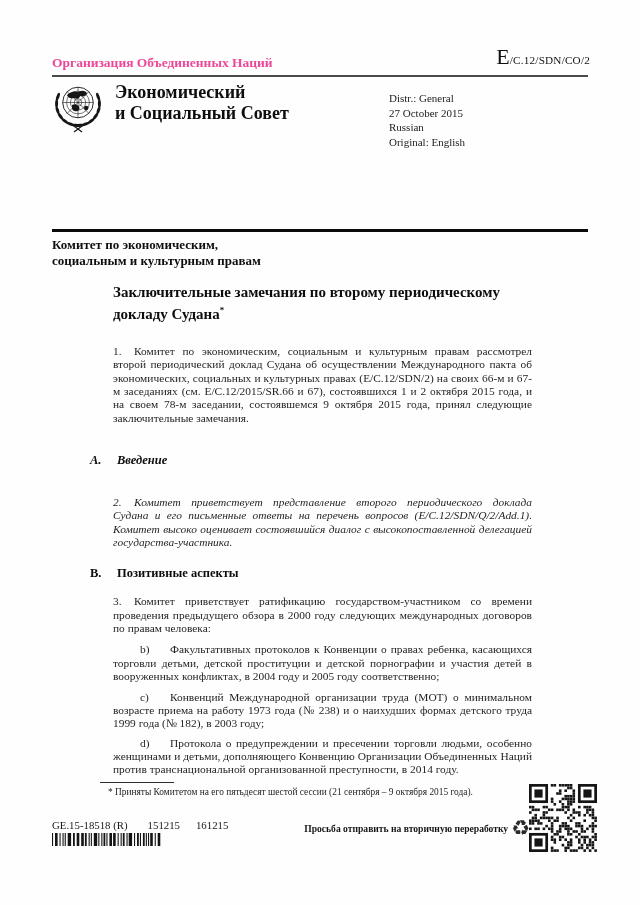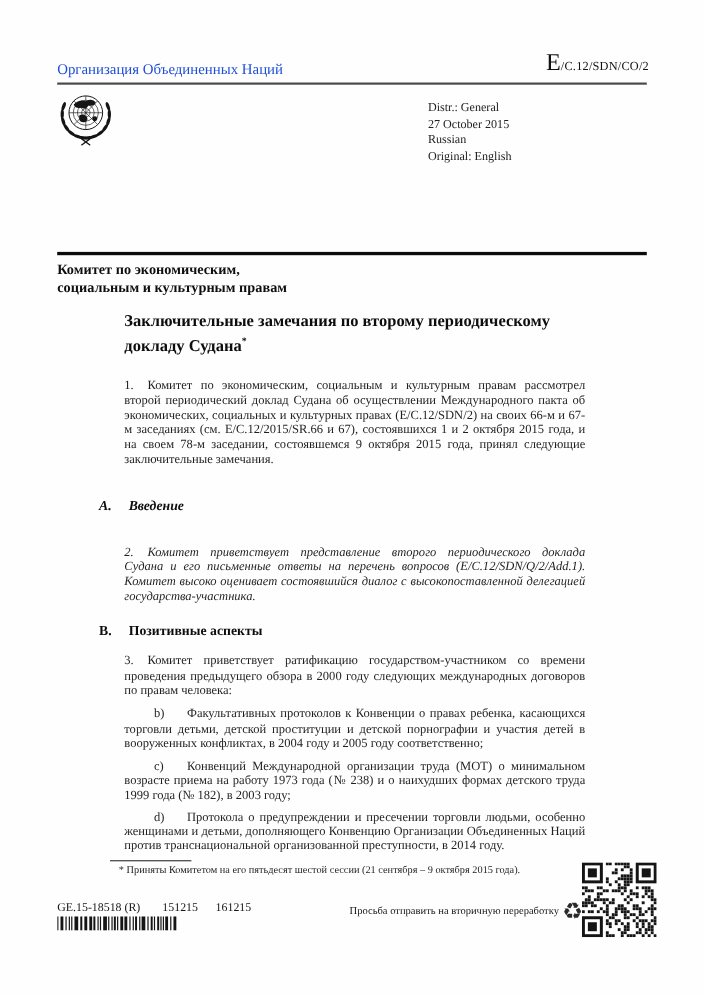--- a/index.html
+++ b/index.html
@@ -4,21 +4,21 @@
 <style>
   html,body{margin:0;padding:0;background:#ffffff;}
   .page{
     position:relative;width:640px;height:905px;background:#fffefe;
     font-family:"Liberation Serif","DejaVu Serif",serif;color:#1c1c1c;
     overflow:hidden;
   }
   .abs{position:absolute;}
 
   
-  .org-line{left:52px;top:55px;font-size:13.5px;color:#1d4ed8;}
+  .org-line{left:52px;top:55px;font-size:13.5px;color:#ec4899;font-weight:bold;}
   .doc-symbol{right:50px;top:46px;display:flex;align-items:baseline;color:#111;}
   .doc-symbol .big-e{font-size:22px;line-height:22px;}
   .doc-symbol .sym-rest{font-size:11.2px;letter-spacing:.2px;}
   .rule-thin{left:52px;top:75px;width:536px;height:2px;background:#4a4a4a;}
   .council{left:115px;top:82px;font-size:18px;font-weight:bold;line-height:20.5px;color:#0e0e0e;}
   .distr{left:389px;top:91px;font-size:11px;line-height:14.6px;color:#222;}
   .emblem-box{left:52px;top:80px;width:52px;height:54px;}
 
   
   .rule-thick{left:52px;top:229px;width:536px;height:2.5px;background:#0b0b0b;}
@@ -43,21 +43,21 @@
   .footnote-block{left:0;top:782px;width:640px;}
   .footnote-rule{margin-left:100px;width:74px;height:1.3px;background:#2d2d2d;}
   .footnote-text{margin-left:108px;margin-top:4px;width:412px;font-size:9.4px;color:#242424;}
 
   
   .ge-block{left:52px;top:819px;font-size:10.8px;color:#161616;}
   .ge-line span{display:inline-block;}
   .ge-dates1{margin-left:20px;} .ge-dates2{margin-left:16px;}
   .barcode-box{margin-top:2px;}
   .recycle-line{right:110px;top:818px;display:flex;align-items:center;}
-  .recycle-text{font-size:9.6px;font-weight:normal;color:#161616;font-family:"Liberation Serif",serif;margin-left:21px;}
+  .recycle-text{font-size:9.6px;font-weight:bold;color:#161616;font-family:"Liberation Serif",serif;margin-left:21px;}
   .recycle-glyph{font-size:21px;line-height:21px;margin-left:3px;color:#2a2a2a;font-family:"DejaVu Sans",sans-serif;}
   .qr-box{left:529px;top:784px;width:68px;height:68px;}
 </style>
 </head>
 <body>
 
 <div class="page">
 
   <div class="abs org-line">Организация Объединенных Наций</div>
   <div class="abs doc-symbol">
@@ -97,20 +97,24 @@
           <ellipse cx="43.5" cy="36.3" rx="4.1" ry="1.5" transform="rotate(125 43.5 36.3)"></ellipse>
           <ellipse cx="38.9" cy="41.1" rx="4.1" ry="1.5" transform="rotate(143 38.9 41.1)"></ellipse>
           <ellipse cx="33.3" cy="44.1" rx="4.1" ry="1.5" transform="rotate(160 33.3 44.1)"></ellipse>
           <ellipse cx="28.2" cy="45.3" rx="4.1" ry="1.5" transform="rotate(174 28.2 45.3)"></ellipse>
           <path d="M22 52 L30 46" stroke="#151515" stroke-width="1.2"></path>
           <path d="M30 52 L22 46" stroke="#151515" stroke-width="1.2"></path>
         </g>
       </svg>
   </div>
 
+  <div class="abs council">
+    <div>Экономический</div>
+    <div>и Социальный Совет</div>
+  </div>
 
   <div class="abs distr">
     <div>Distr.: General</div>
     <div>27 October 2015</div>
     <div>Russian</div>
     <div>Original: English</div>
   </div>
 
   <div class="abs rule-thick"></div>
   <div class="abs committee">

